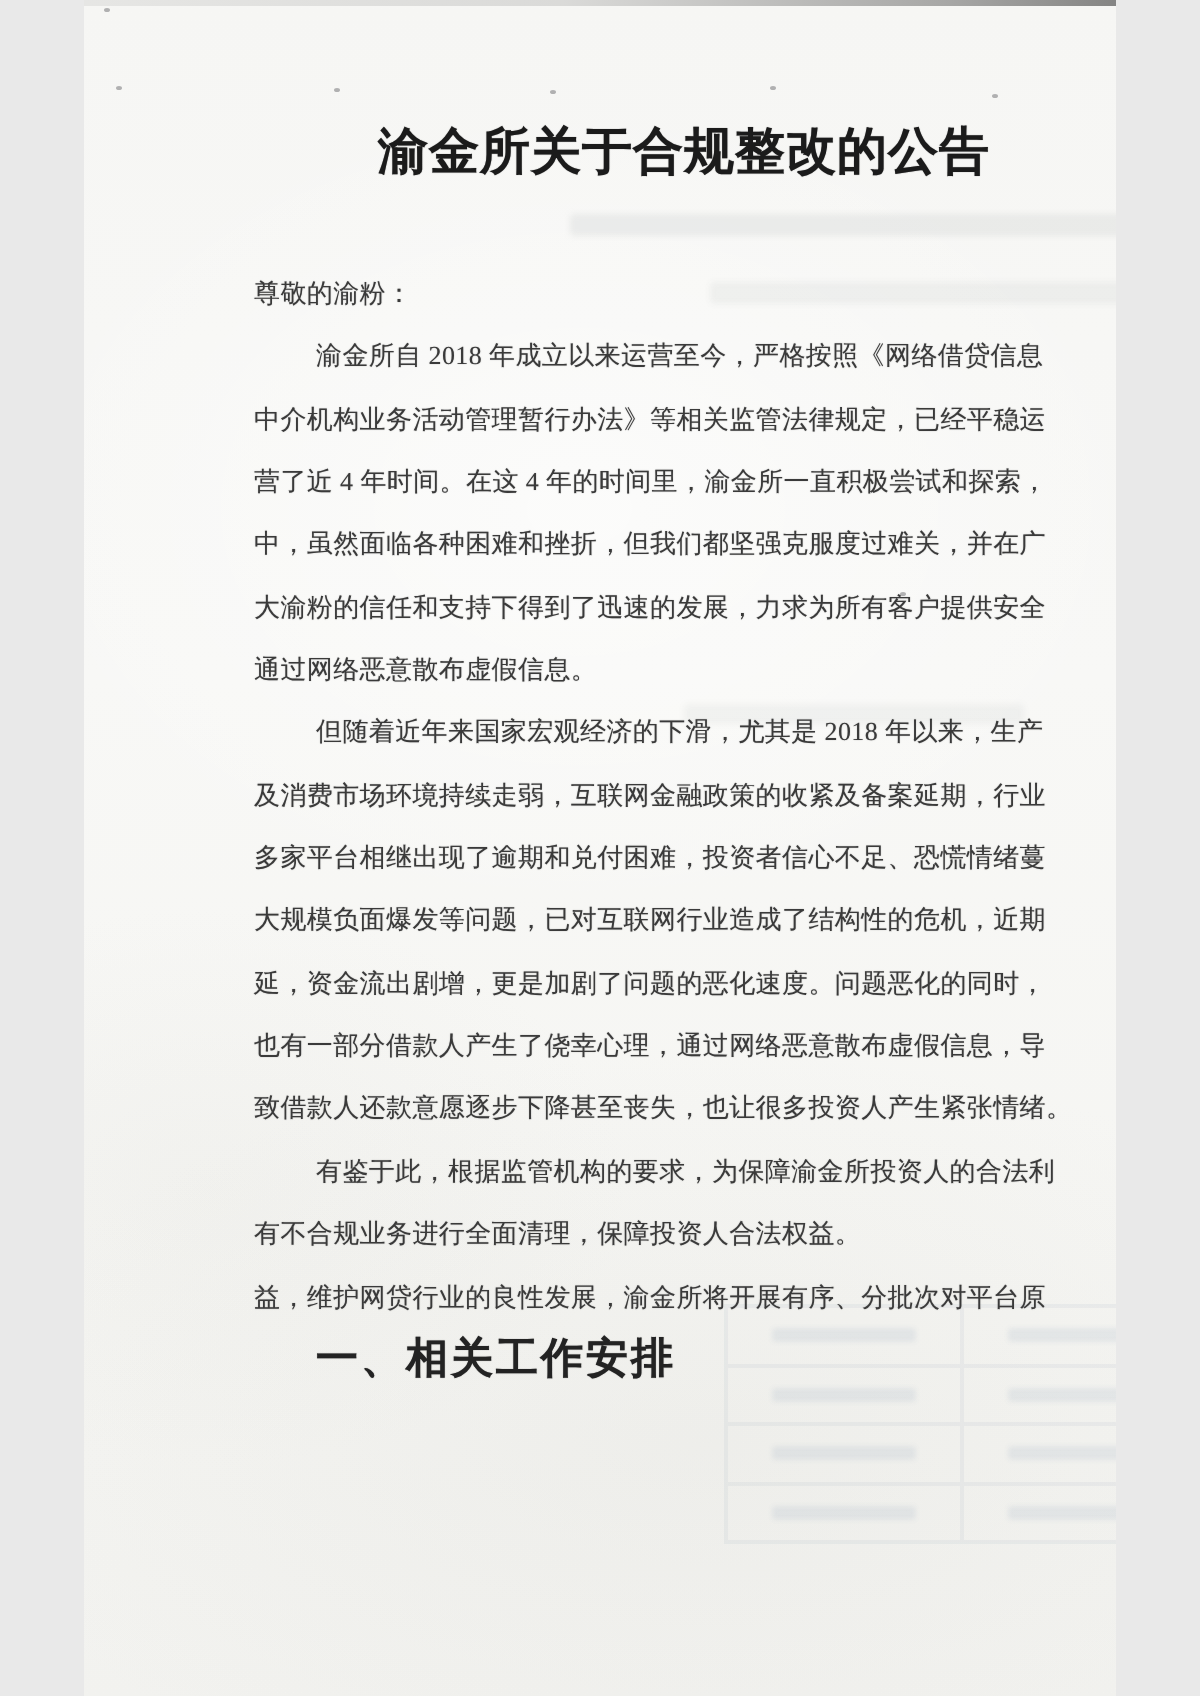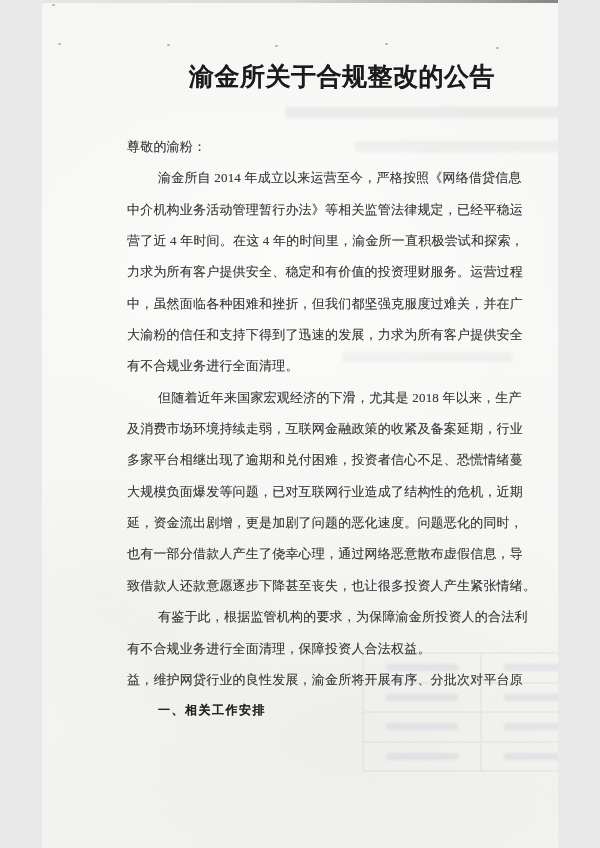--- a/index.html
+++ b/index.html
@@ -101,21 +101,21 @@
     color: #3a3a3a;
     letter-spacing: 0.2px;
     text-shadow: 0 0 0.6px rgba(70,70,70,0.45);
   }
   .line.indent {
     padding-left: 31px;
   }
   .line.heading {
     font-family: "Liberation Sans", "DejaVu Sans", sans-serif;
     font-weight: 700;
-    font-size: 12px;
+    font-size: 21px;
     color: #232323;
     letter-spacing: 1.5px;
     text-shadow: 0 0 0.5px rgba(35,35,35,0.6);
   }
 </style>
 </head>
 <body>
 
 <div class="page">
 
@@ -161,27 +161,26 @@
       <div class="ghost-cell">
           <div class="ghost-blob"></div>
         </div>
     </div>
   </div>
 
   <div class="doc-title">渝金所关于合规整改的公告</div>
 
   <div class="content">
     <div class="line">尊敬的渝粉：</div>
-    <div class="line indent">渝金所自 2014 年成立以来运营至今，严格按照《网络借贷信息</div>
+    <div class="line indent">渝金所自 2018 年成立以来运营至今，严格按照《网络借贷信息</div>
     <div class="line">中介机构业务活动管理暂行办法》等相关监管法律规定，已经平稳运</div>
     <div class="line">营了近 4 年时间。在这 4 年的时间里，渝金所一直积极尝试和探索，</div>
-    <div class="line">力求为所有客户提供安全、稳定和有价值的投资理财服务。运营过程</div>
     <div class="line">中，虽然面临各种困难和挫折，但我们都坚强克服度过难关，并在广</div>
     <div class="line">大渝粉的信任和支持下得到了迅速的发展，力求为所有客户提供安全</div>
-    <div class="line">有不合规业务进行全面清理。</div>
+    <div class="line">通过网络恶意散布虚假信息。</div>
     <div class="line indent">但随着近年来国家宏观经济的下滑，尤其是 2018 年以来，生产</div>
     <div class="line">及消费市场环境持续走弱，互联网金融政策的收紧及备案延期，行业</div>
     <div class="line">多家平台相继出现了逾期和兑付困难，投资者信心不足、恐慌情绪蔓</div>
     <div class="line">大规模负面爆发等问题，已对互联网行业造成了结构性的危机，近期</div>
     <div class="line">延，资金流出剧增，更是加剧了问题的恶化速度。问题恶化的同时，</div>
     <div class="line">也有一部分借款人产生了侥幸心理，通过网络恶意散布虚假信息，导</div>
     <div class="line">致借款人还款意愿逐步下降甚至丧失，也让很多投资人产生紧张情绪。</div>
     <div class="line indent">有鉴于此，根据监管机构的要求，为保障渝金所投资人的合法利</div>
     <div class="line">有不合规业务进行全面清理，保障投资人合法权益。</div>
     <div class="line">益，维护网贷行业的良性发展，渝金所将开展有序、分批次对平台原</div>

